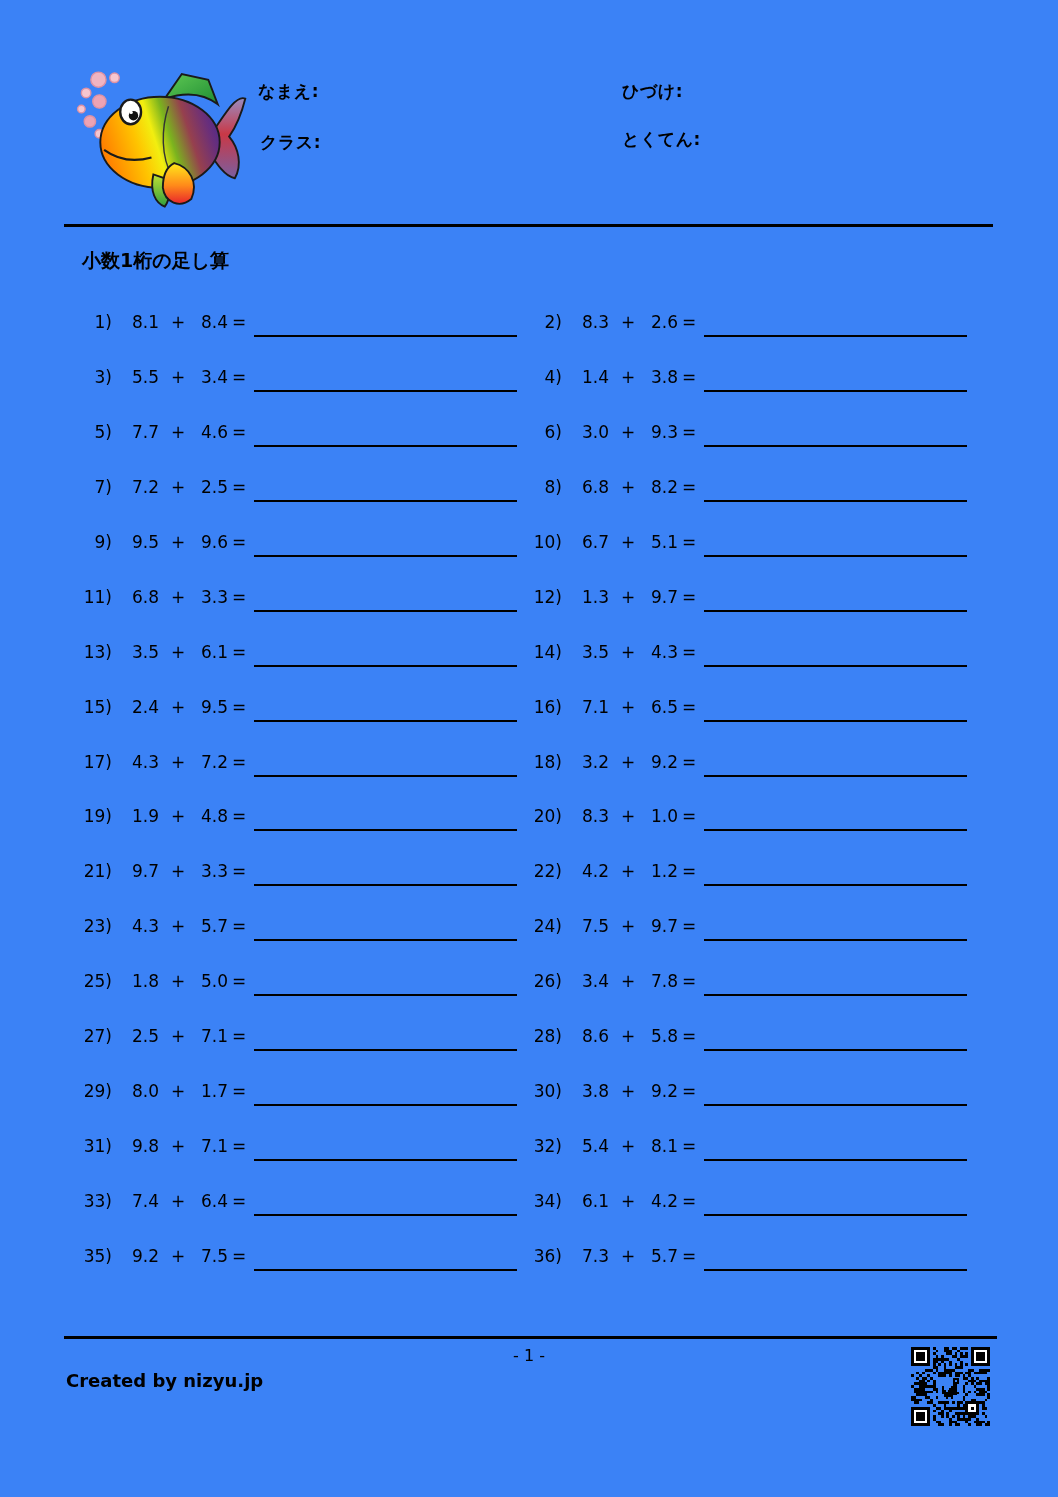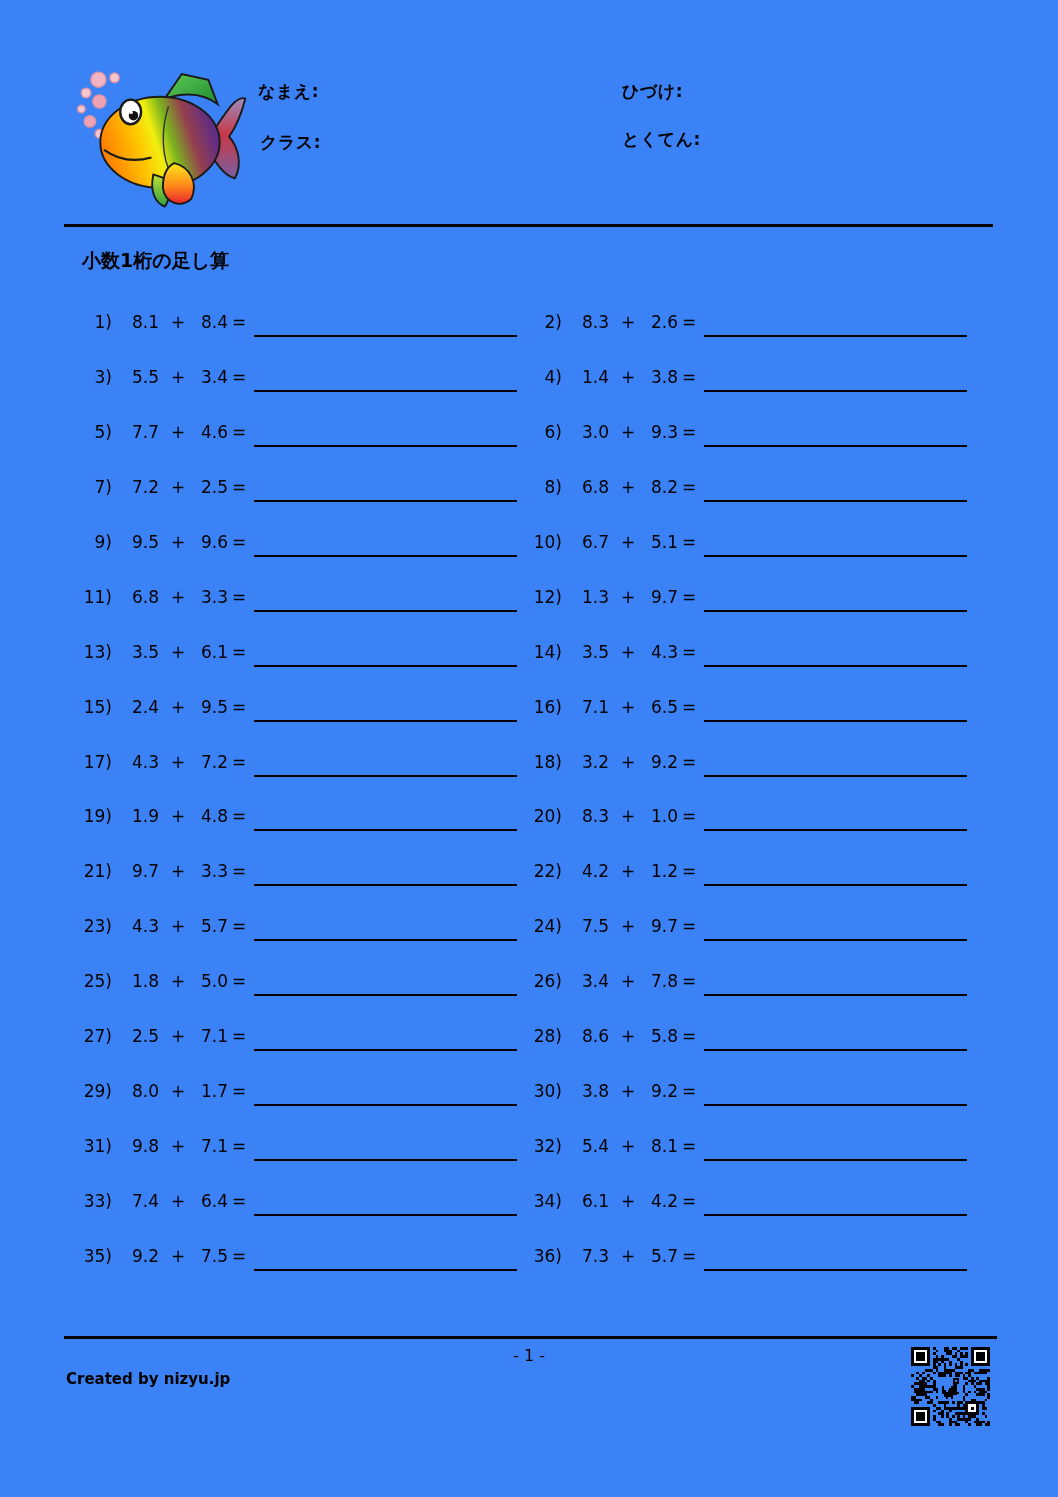--- a/index.html
+++ b/index.html
@@ -33,21 +33,21 @@
   .pnum{flex:none;width:34px;text-align:right;}
   .pa{flex:none;width:37px;text-align:center;margin-left:15px;}
   .pop{flex:none;width:28px;text-align:center;}
   .pb{flex:none;width:36px;text-align:right;}
   .peq{flex:none;width:22px;text-align:center;}
   .pline{flex:none;width:263px;height:0;border-bottom:2px solid #000;
          transform:translateY(14px);margin-left:4px;}
 
   
   .pagenum{position:absolute;left:0;top:1346px;width:1058px;text-align:center;font-size:16px;}
-  .credit{position:absolute;left:66px;top:1370px;font-size:15px;font-weight:bold;}
+  .credit{position:absolute;left:66px;top:1370px;font-size:18px;font-weight:bold;}
   .qr{position:absolute;left:911px;top:1347px;}
 </style>
 </head>
 <body>
 
 <div class="page">
 
   <svg class="fish" viewBox="0 0 190 150" width="180" height="143">
     <defs>
       <linearGradient id="bodyGrad" x1="0" y1="0.55" x2="1" y2="0.3">

